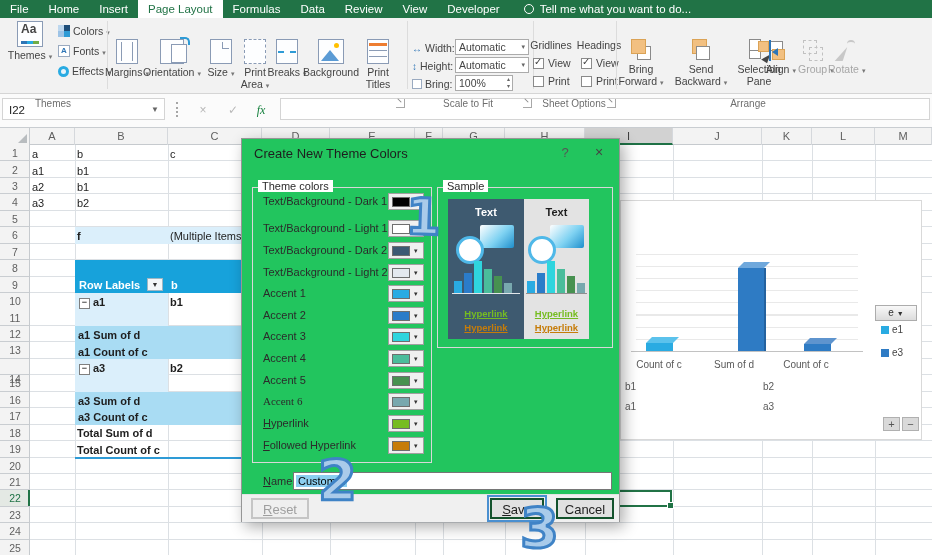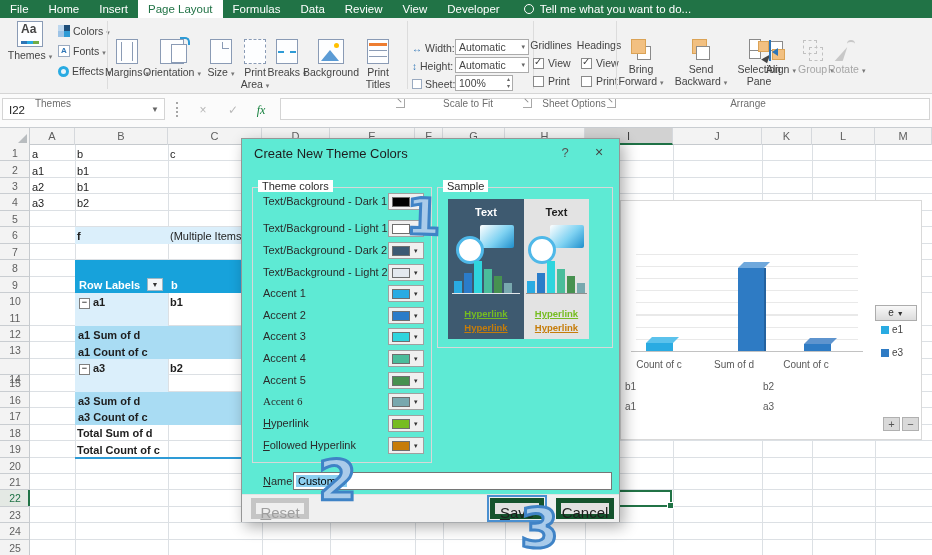--- a/index.html
+++ b/index.html
@@ -73,21 +73,21 @@
   .bartop{position:absolute;clip-path:polygon(6px 0,100% 0,calc(100% - 6px) 100%,0 100%);}
   .catlbl{position:absolute;top:158px;font-size:10px;color:#595959;text-align:center;}
   .grplbl{position:absolute;font-size:10px;color:#595959;}
   .legendbtn{position:absolute;left:254px;top:104px;width:42px;height:16px;background:linear-gradient(#F8F8F8,#DCDCDC);
              border:1px solid #ACACAC;box-sizing:border-box;font-size:10px;color:#333;text-align:center;line-height:14px;}
   .legitem{position:absolute;font-size:10px;color:#444;line-height:10px;}
   .legsq{position:absolute;width:8px;height:8px;}
   .pmbtn{position:absolute;top:216px;width:17px;height:14px;background:#D9D9D9;border:1px solid #B0B0B0;box-sizing:border-box;
          text-align:center;line-height:12px;font-size:11px;color:#555;}
   
-  .dialog{position:absolute;left:241px;top:138px;width:379px;height:384px;background:#5eead4;border:1px solid #969696;
+  .dialog{position:absolute;left:241px;top:138px;width:379px;height:384px;background:#22c55e;border:1px solid #969696;
           box-shadow:4px 5px 14px rgba(0,0,0,.32);box-sizing:border-box;z-index:50;font-size:11px;color:#2B2B2B;}
   .dlgtitle{position:absolute;left:12px;top:7px;font-size:13px;color:#1E1E1E;}
   .dlghelp{position:absolute;left:312px;top:6px;width:22px;height:18px;text-align:center;font-size:13px;color:#555;}
   .dlgclose{position:absolute;left:344px;top:5px;width:26px;height:19px;text-align:center;font-size:14px;color:#444;}
   .grpbox{position:absolute;border:1px solid #D8D8D8;box-sizing:border-box;}
   .grplabel{position:absolute;background:#fff;padding:0 4px;font-size:11px;color:#2B2B2B;}
   .crow{position:absolute;left:21px;width:170px;height:18px;}
   .clabel{display:inline-block;font-size:11px;color:#2B2B2B;}
   .swatchbtn{position:absolute;left:125px;top:-2px;width:36px;height:17px;background:#F0F0F0;border:1px solid #A0A0A0;box-sizing:border-box;display:flex;align-items:center;}
   .sw{width:18px;height:10px;margin-left:3px;border:1px solid #6E6E6E;box-sizing:border-box;}
@@ -98,22 +98,22 @@
   .prect{position:absolute;left:32px;top:26px;width:34px;height:23px;border-radius:2px;
          background:linear-gradient(135deg,#FFFFFF 0%,#7FD2F2 55%,#1F8FCC 100%);}
   .pcirc{position:absolute;left:8px;top:37px;width:22px;height:22px;border-radius:50%;background:#fff;border:3px solid #4FB8E8;box-sizing:content-box;}
   .pbars{position:absolute;left:6px;top:60px;width:66px;height:34px;display:flex;align-items:flex-end;gap:2px;}
   .pbars span{width:8px;display:block;}
   .pbase{position:absolute;left:4px;top:94px;width:68px;height:1px;}
   .plink{position:absolute;left:0;width:100%;text-align:center;font-size:9.5px;text-decoration:underline;font-weight:bold;}
   .nameinput{position:absolute;left:51px;top:333px;width:319px;height:18px;border:1px solid #767676;background:#fff;box-sizing:border-box;line-height:16px;padding-left:2px;}
   .namesel{background:#8CCFF0;color:#000;padding:0 2px;}
   .btm{position:absolute;left:0;top:355px;width:100%;height:28px;background:#F0F0F0;border-top:1px solid #E3E3E3;box-sizing:border-box;}
-  .dbtn{position:absolute;top:359px;height:21px;background:#E1E1E1;border:5px solid #14532d;box-sizing:border-box;
-        text-align:center;line-height:19px;font-size:15px;color:#1E1E1E;}
+  .dbtn{position:absolute;top:359px;height:21px;background:#E1E1E1;border:2px solid #14532d;box-sizing:border-box;
+        text-align:center;line-height:19px;font-size:13px;color:#1E1E1E;}
   .dbtn.disabled{background:#EFEFEF;border-color:#C5C5C5;color:#9E9E9E;}
   .dbtn.focus{outline:2px solid #4A8FD0;outline-offset:1px;}
   .accel{display:inline-block;}
   .accel::first-letter{text-decoration:underline;}
   
   .anno{position:absolute;z-index:60;font-weight:800;color:#A9CBEA;-webkit-text-stroke:3px #3F83C6;line-height:1;
         font-family:"DejaVu Sans",sans-serif;}
 </style>
 </head>
 <body>
@@ -219,21 +219,21 @@
     <div class="rsmall" style="left:412px;top:39px;">
       <span style="color:#2E75B6;font-size:10px;">↕</span>
       <span>Height:</span>
     </div>
     <div class="valbox" style="position:absolute;left:455px;top:39px;width:74px;">
       <span>Automatic</span>
       <span style="position:absolute;right:3px;font-size:7px;color:#666;">▾</span>
     </div>
     <div class="rsmall" style="left:412px;top:57px;">
       <span class="icon-box" style="width:10px;height:10px;"></span>
-      <span>Sheet:</span>
+      <span>Bring:</span>
     </div>
     <div class="valbox" style="position:absolute;left:455px;top:57px;width:58px;">
       <span>100%</span>
       <span style="position:absolute;right:2px;top:0;font-size:6px;line-height:7px;color:#666;">▴<br>▾</span>
     </div>
     <div class="glabel" style="left:407px;width:122px;">Scale to Fit</div>
     <div class="launch" style="left:523px;"></div>
     <div class="rsep" style="left:533px;"></div>
 
     <div class="abs" style="left:526px;top:21px;width:50px;text-align:center;">Gridlines</div>

